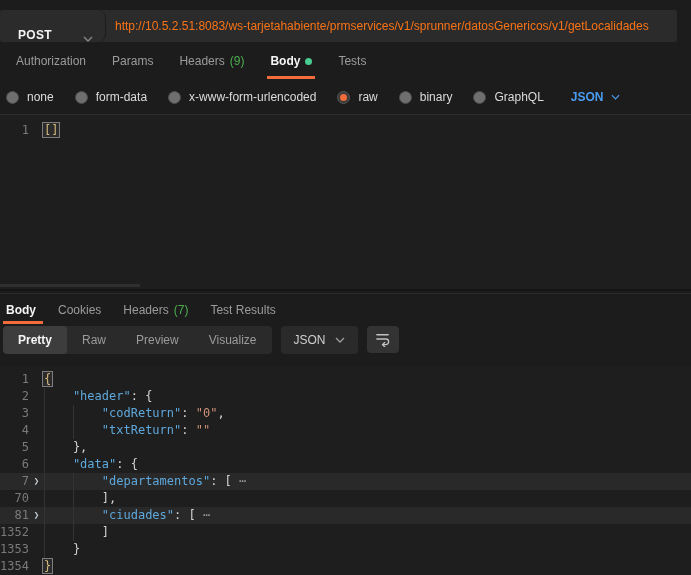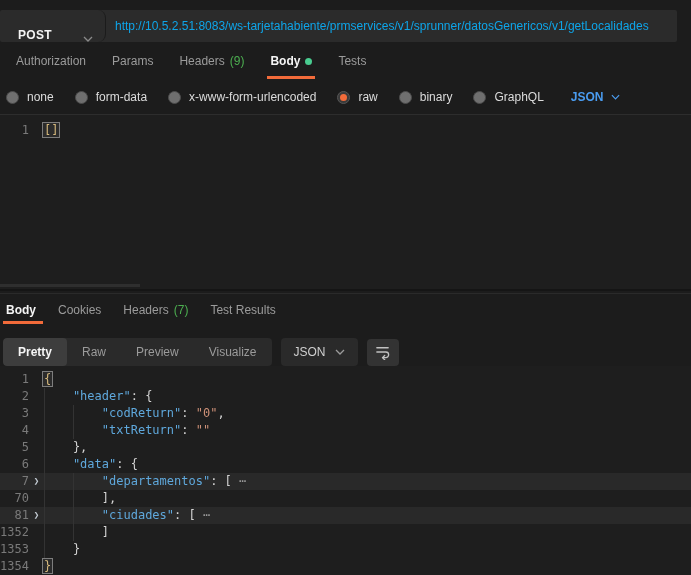--- a/index.html
+++ b/index.html
@@ -15,21 +15,21 @@
     background:#2b2b2b; display:flex; align-items:stretch; border-radius:2px;
   }
   .method-box {
     width:106px; display:flex; align-items:flex-end; justify-content:space-between;
     padding:0 12px 0 18px; border-right:1px solid #1b1b1b; cursor:pointer;border-radius:8px;
   }
   .method-label { font-weight:bold; color:#f3f3f3; letter-spacing:.3px; }
   .chev { display:inline-flex; }
   .url-input {
     flex:1; display:flex; align-items:center; padding-left:9px;
-    color:#0ea5e9; white-space:nowrap; overflow:hidden;
+    color:#f97316; white-space:nowrap; overflow:hidden;
   }
   
   .req-tabs {
     position:absolute; top:42px; left:0; width:691px; height:38px;
     display:flex; align-items:center; padding-left:3px;
   }
   .rtab {
     position:relative; height:100%; display:flex; align-items:center; gap:5px;
     padding:0 13px; color:#9b9b9b; cursor:pointer; white-space:nowrap;
   }
@@ -87,21 +87,21 @@
   
   .resp-tabs {
     position:absolute; top:293px; left:0; width:691px; height:33px;
     display:flex; align-items:center; padding-left:3px; border-top:1px solid #2a2a2a;
   }
   .resp-tabs .rtab { padding:0 11px; }
   .resp-tabs .rtab:first-child { padding-left:3px; }
   .resp-tabs .rtab.active::after { left:0; right:4px; bottom:2px; height:3px; }
   .resp-toolbar {
     position:absolute; top:326px; left:0; width:549px; height:40px;
-    display:flex; align-items:flex-end; padding-left:3px; gap:9px;
+    display:flex; align-items:flex-start; padding-left:3px; gap:9px;
   }
   .seg-group { display:flex; background:#2a2a2a; border-radius:4px; overflow:hidden; }
   .seg {
     padding:7px 15px; color:#9b9b9b; cursor:pointer; border-radius:4px;
   }
   .seg.active { background:#3d3d3d; color:#f5f5f5; font-weight:bold; }
   .dd-btn {
     display:flex; align-items:center; gap:9px; background:#2a2a2a; border-radius:4px;
     padding:7px 13px; color:#d0d0d0; cursor:pointer;
   }

